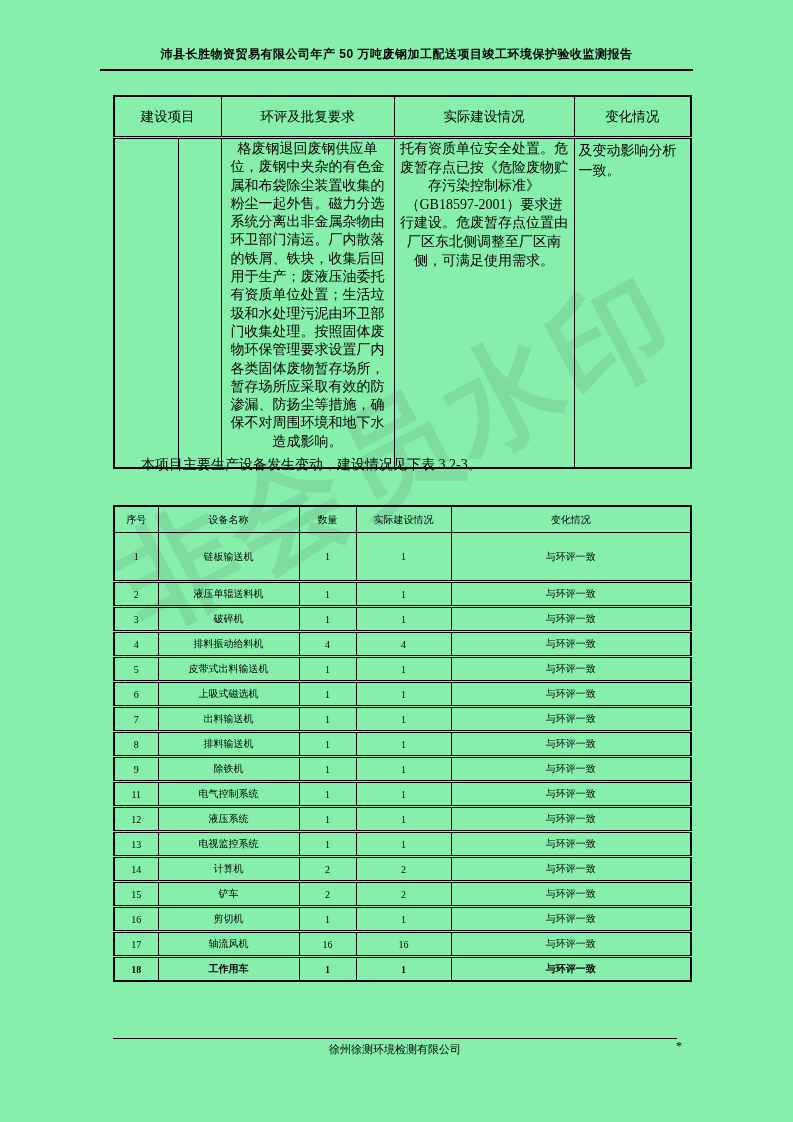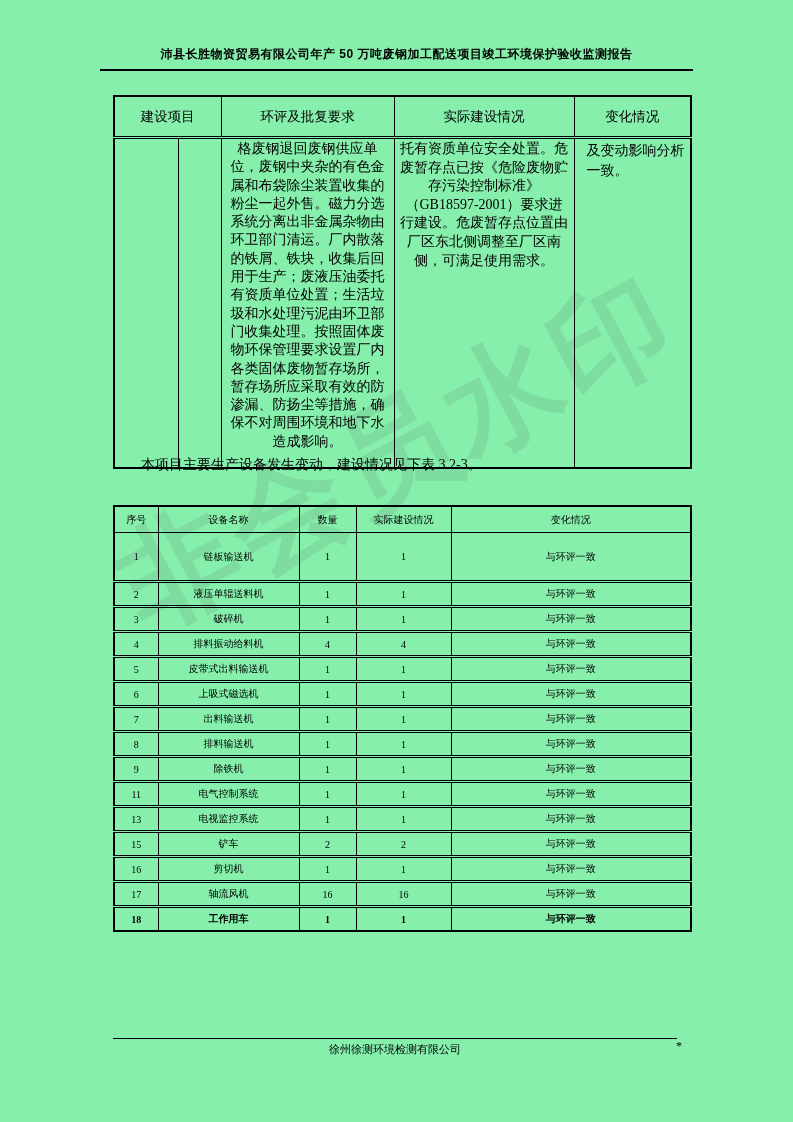--- a/index.html
+++ b/index.html
@@ -31,21 +31,21 @@
   .t1 {
     position:absolute; left:113px; top:95px; width:577px;
     border:2px solid #000; font-size:14px;
   }
   .t1 th, .t1 td { border:1px solid #000; padding:8px; }
   .t1 thead th { height:23px; text-align:center; border-bottom:3px double #000; font-size:13.5px; }
   .t1 tbody td { vertical-align:top; }
   .t1 .c-a { height:312px; }
   .t1 .c-eia   { text-align:center; line-height:18.3px; padding:1px 4px 0 4px; }
   .t1 .c-actual{ text-align:center; line-height:18.6px; padding:1px 4px 0 4px; }
-  .t1 .c-change{ text-align:left;  line-height:20px;   padding:2px 2px 0 12px;margin-top:44px; }
+  .t1 .c-change{ text-align:left;  line-height:20px;   padding:2px 2px 0 4px;margin-top:44px; }
   
   .para {
     position:absolute; left:113px; top:455px; width:577px;
     font-size:14px; text-indent:2em; line-height:20px;
   }
   .t2-caption {
     position:absolute; left:113px; top:482px; width:577px;
     text-align:center; font-weight:bold; font-size:13.5px;
     font-family:"Liberation Sans","DejaVu Sans",sans-serif;
     white-space:pre;
@@ -190,24 +190,38 @@
       <td>与环评一致</td>
     </tr>
         <tr>
       <td>11</td>
       <td>电气控制系统</td>
       <td>1</td>
       <td>1</td>
       <td>与环评一致</td>
     </tr>
         <tr>
+      <td>12</td>
+      <td>液压系统</td>
+      <td>1</td>
+      <td>1</td>
+      <td>与环评一致</td>
+    </tr>
+        <tr>
       <td>13</td>
       <td>电视监控系统</td>
       <td>1</td>
       <td>1</td>
+      <td>与环评一致</td>
+    </tr>
+        <tr>
+      <td>14</td>
+      <td>计算机</td>
+      <td>2</td>
+      <td>2</td>
       <td>与环评一致</td>
     </tr>
         <tr>
       <td>15</td>
       <td>铲车</td>
       <td>2</td>
       <td>2</td>
       <td>与环评一致</td>
     </tr>
         <tr>

